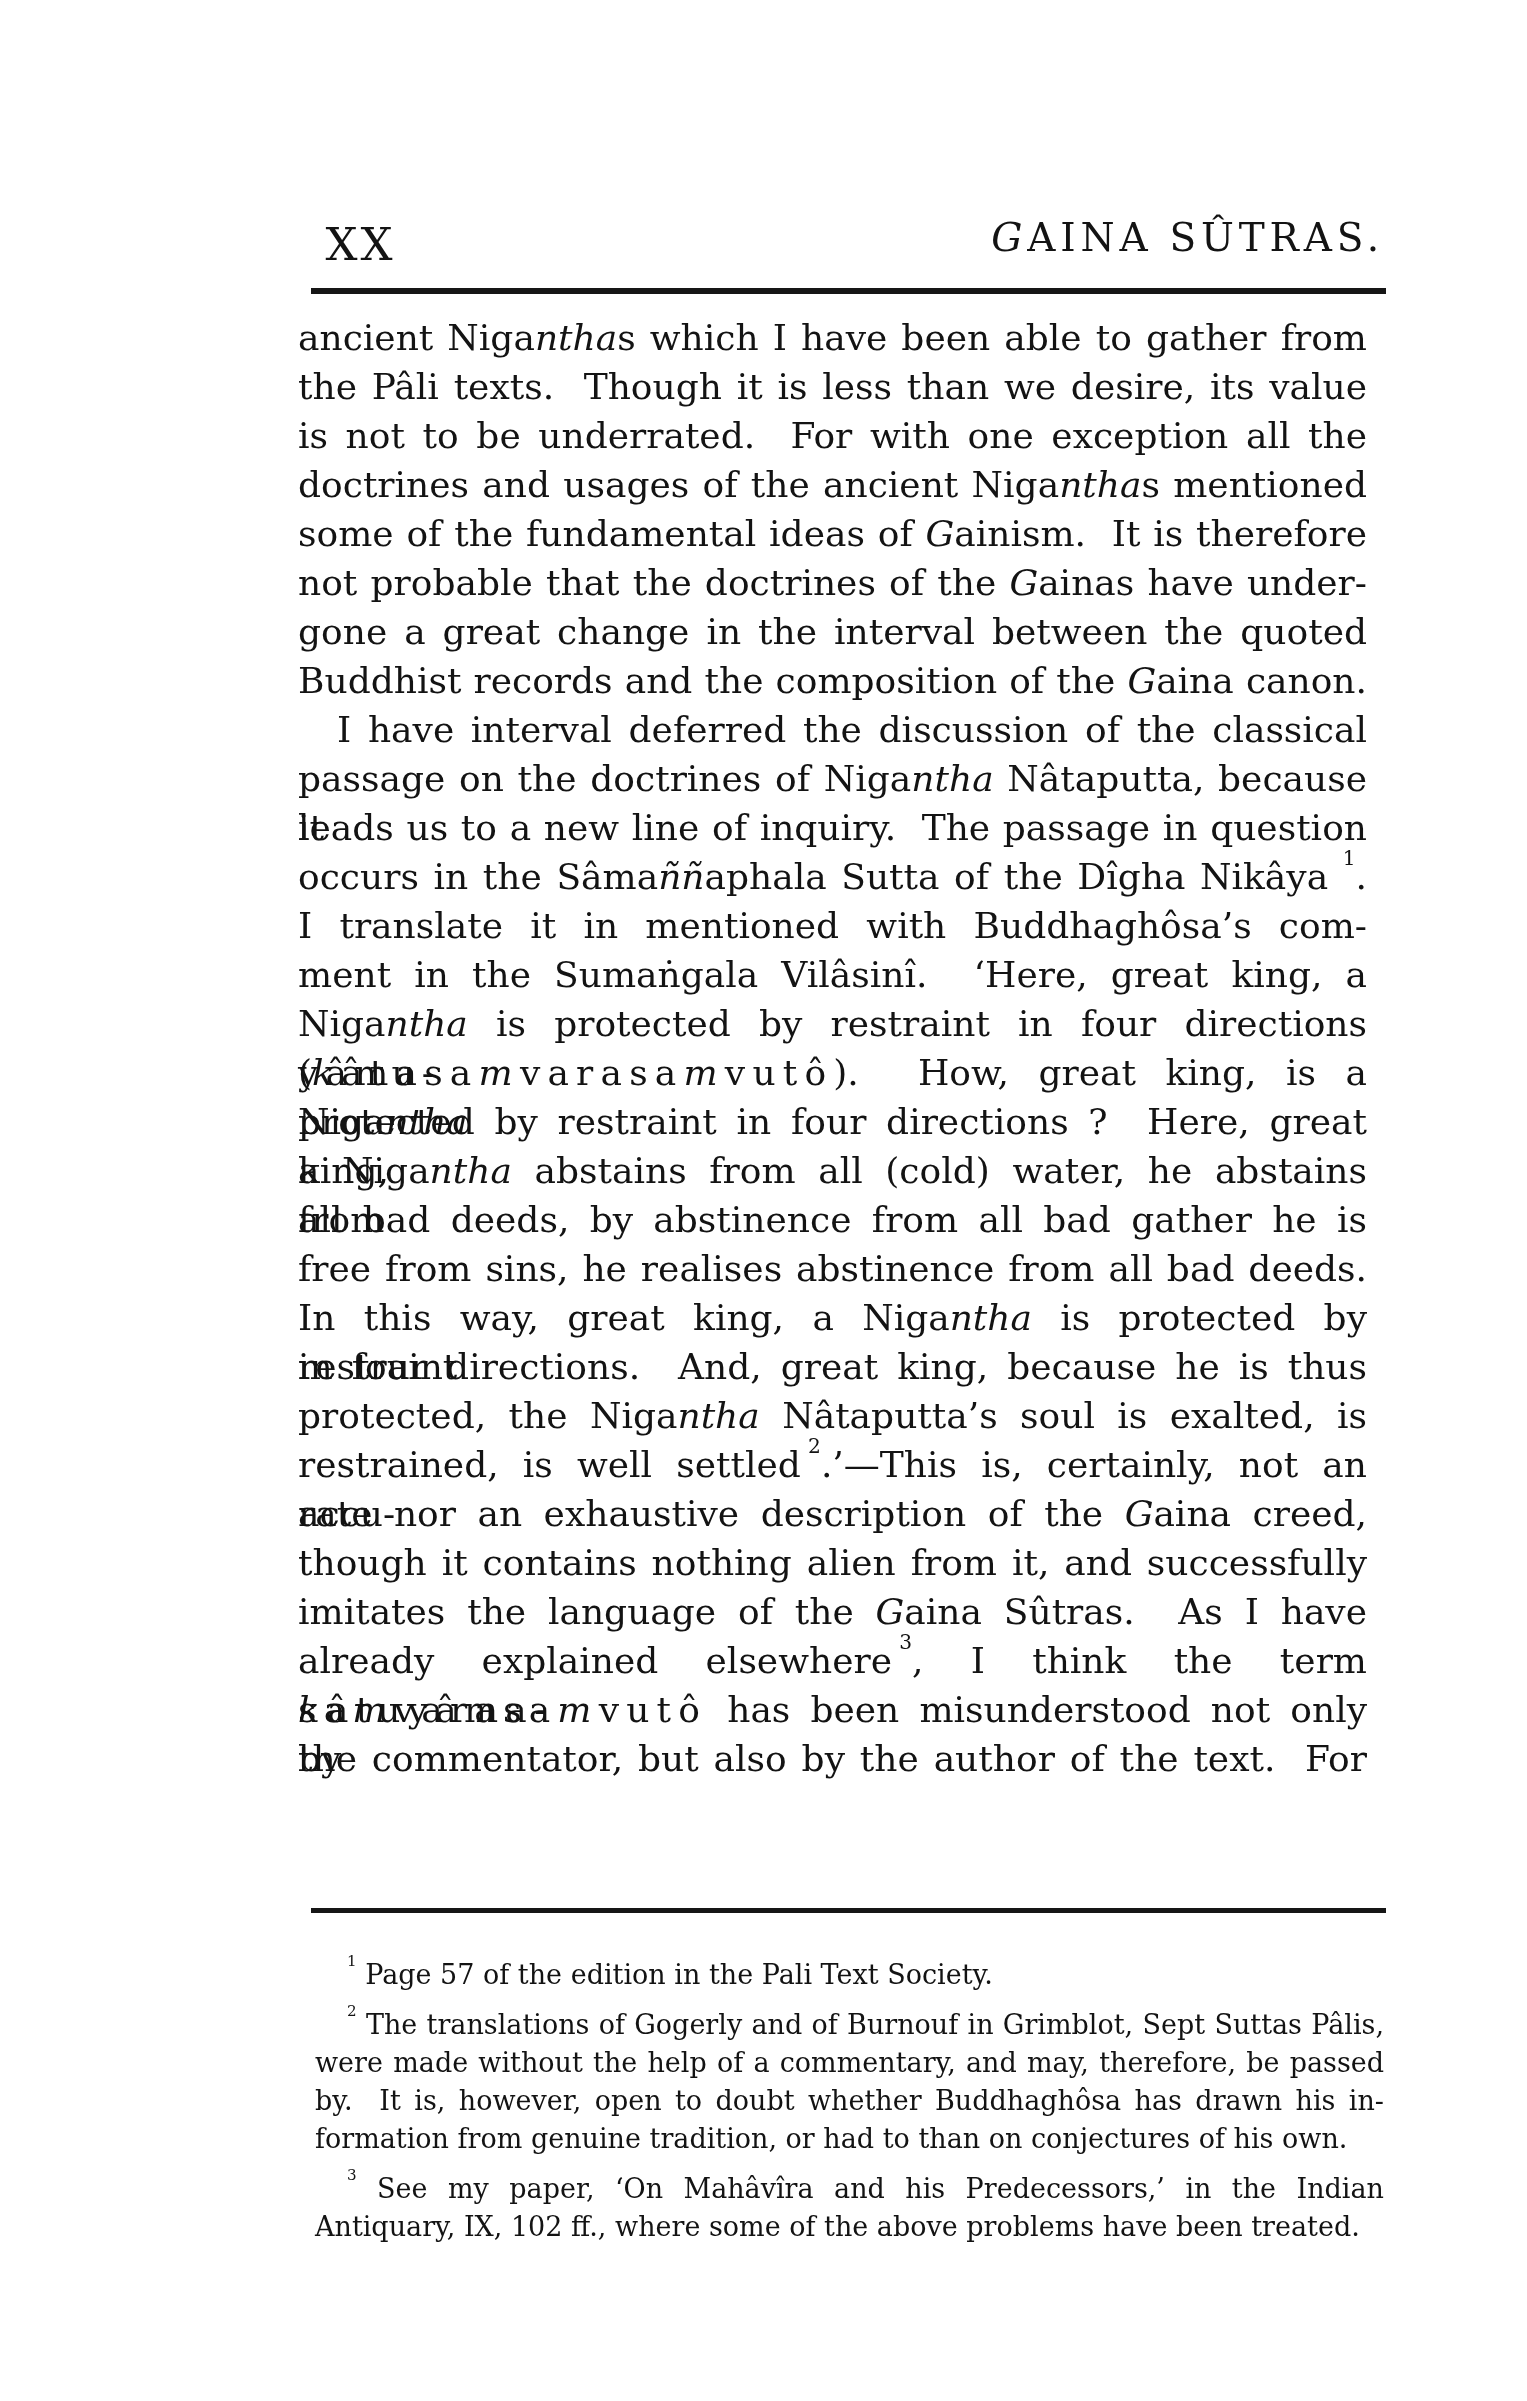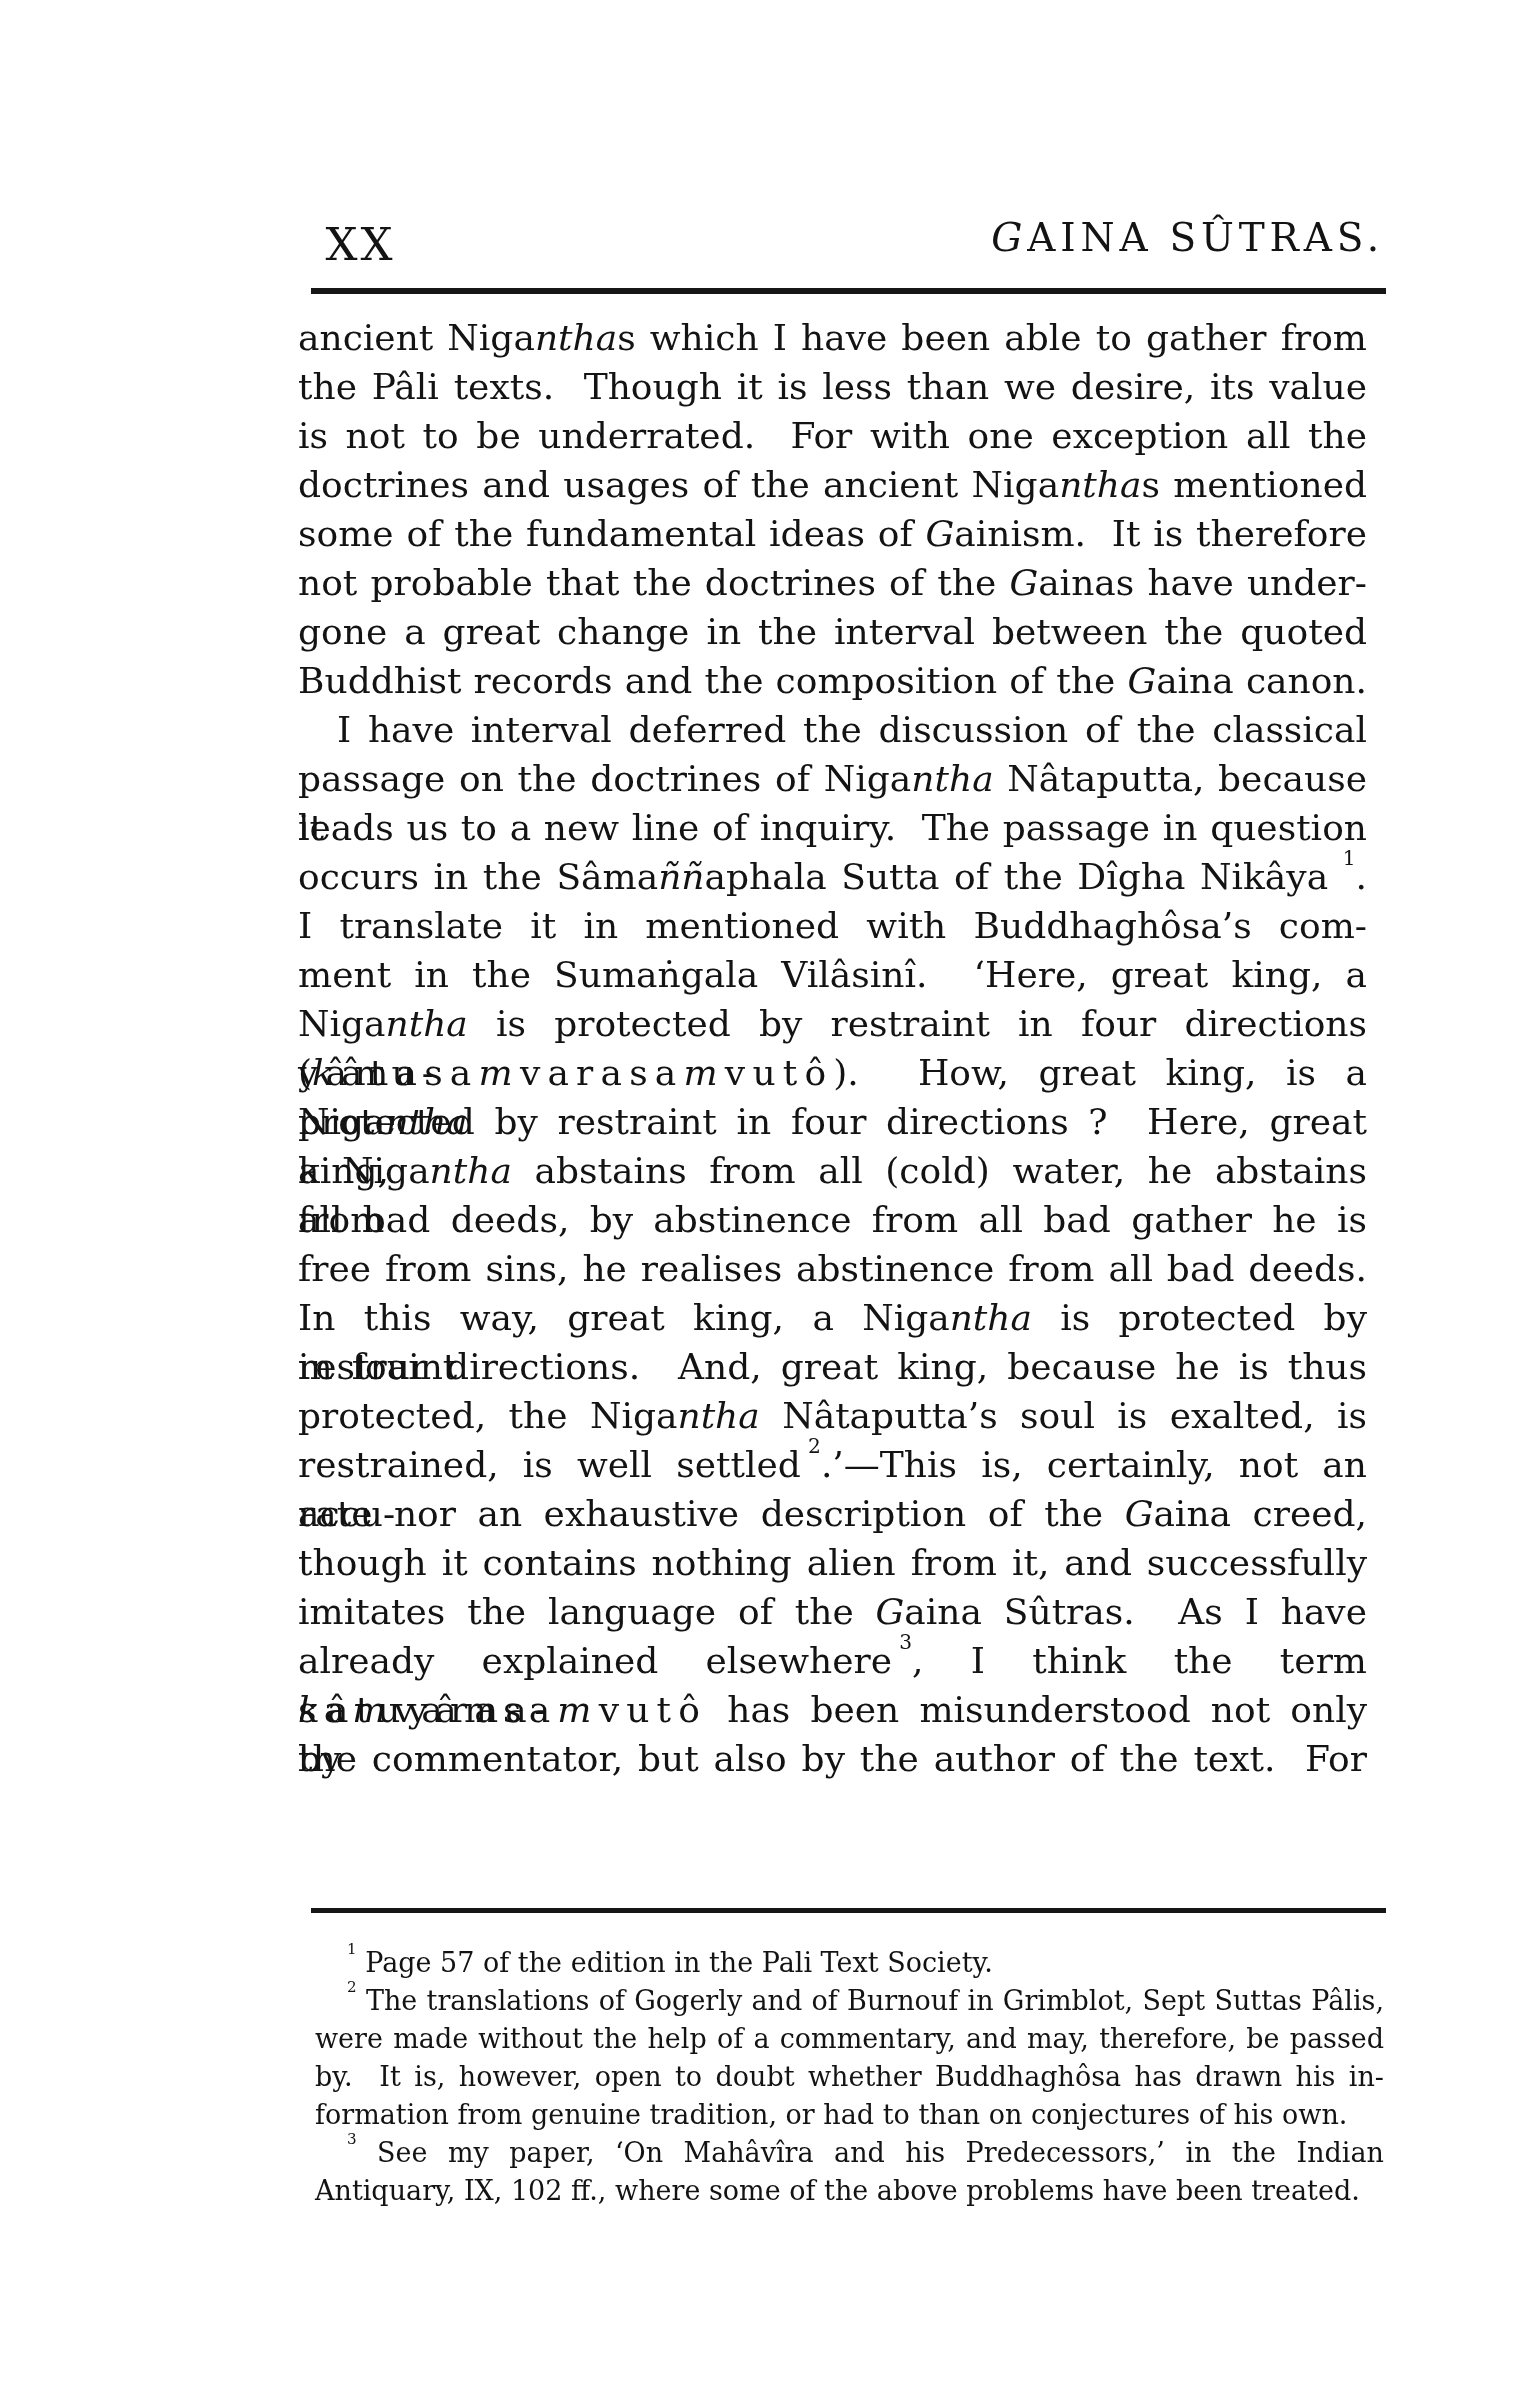--- a/index.html
+++ b/index.html
@@ -53,21 +53,21 @@
     position: absolute;
     top: 1944px; left: 315px; width: 1069px;
     font-size: 27px; line-height: 38px;
   }
   .fn-line {
     height: 38px;
     text-align: justify;
     text-align-last: justify;
     -moz-text-align-last: justify;
   }
-  .fn-first { text-indent: 32px; }
+  .fn-first { text-indent: 32px; margin-top: 12px; }
   .fn-last  { text-align-last: left; -moz-text-align-last: left; }
 </style>
 </head>
 <body>
 
 <div class="page">
 
   <div class="running-head">
     <span class="pageno">XX</span>
     <span class="rtitle"><i>G</i>AINA SÛTRAS.</span>

